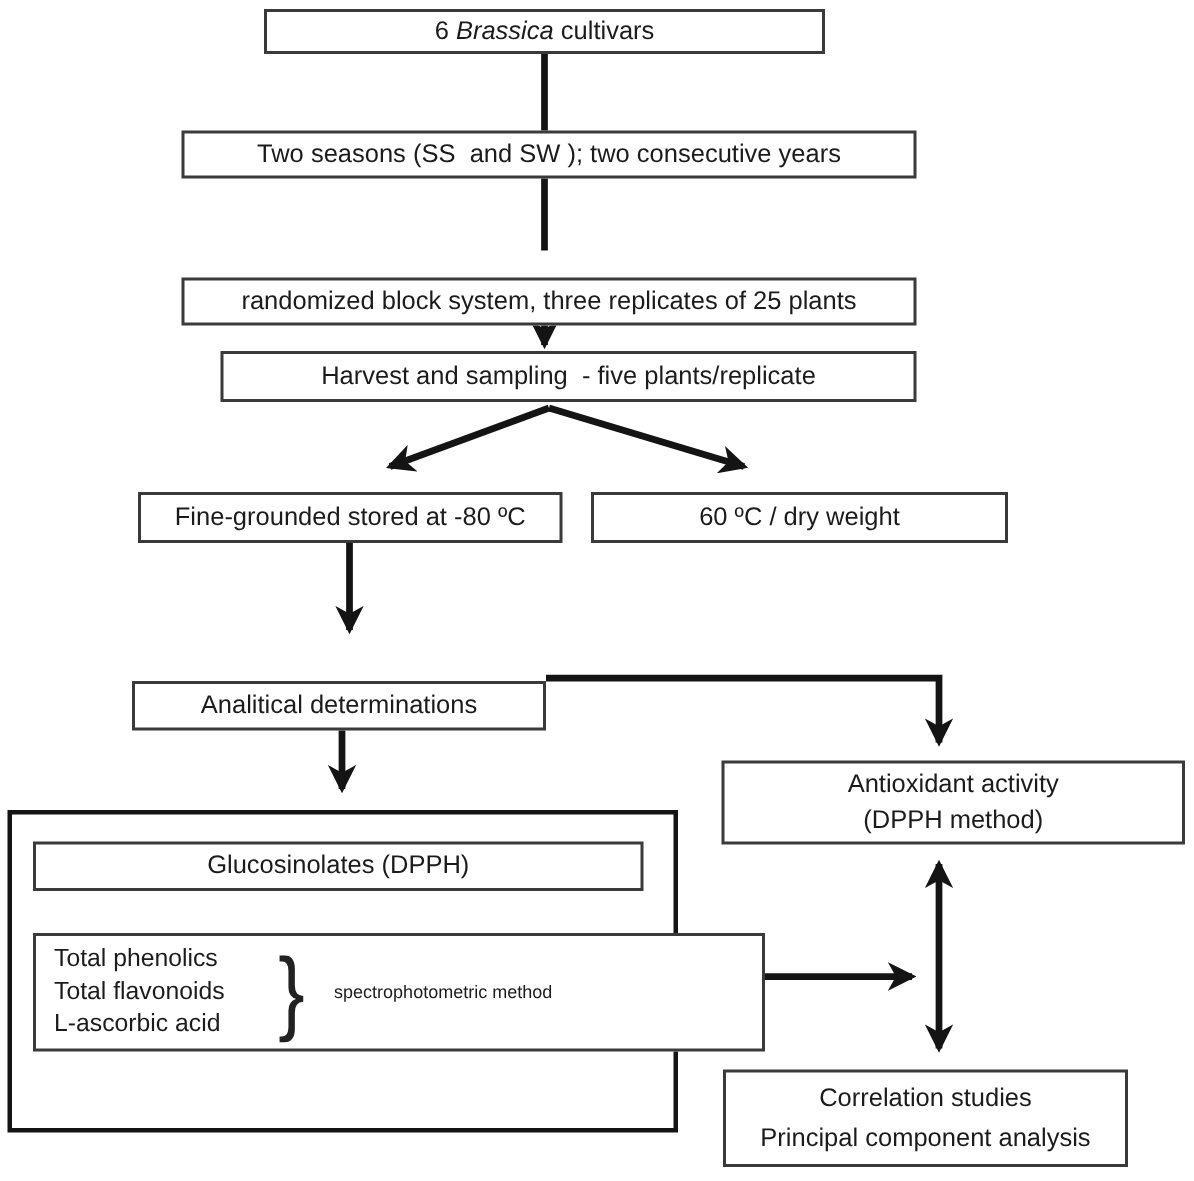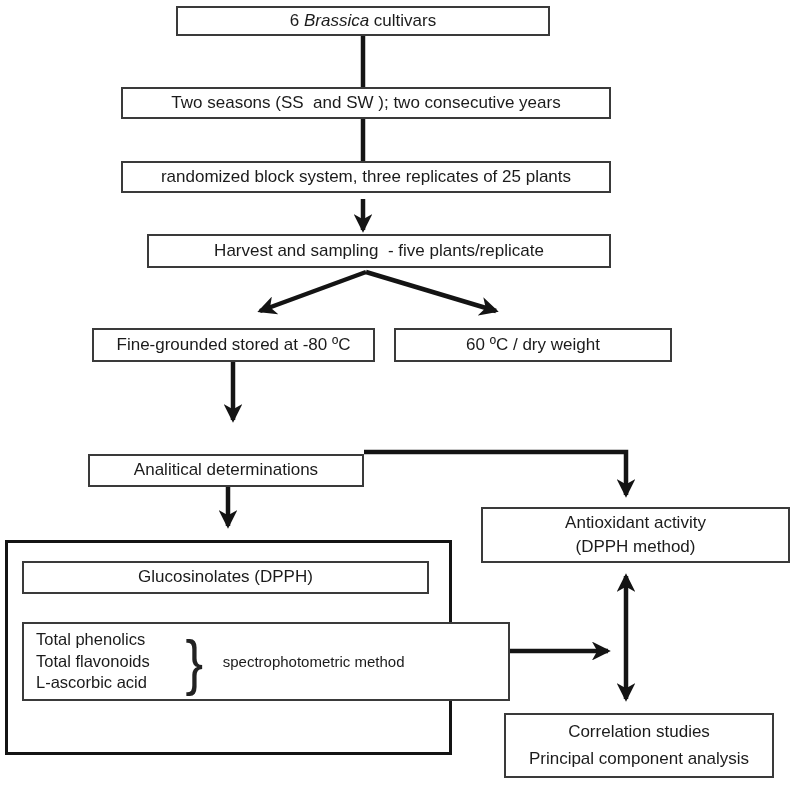--- a/index.html
+++ b/index.html
@@ -66,21 +66,21 @@
     width: 146px;
   }
   .brace {
     font-size: 62px;
     line-height: 0.9;
     font-weight: 400;
     transform: scaleX(0.85);
     margin: 0 2px;
     color: #222;
   }
-  .method { margin-left: 16px; font-size: 15px; }
+  .method { margin-left: 16px; font-size: 12px; }
   .it { font-style: italic; }
   .sp { white-space: pre; }
 </style>
 </head>
 <body>
 
 <div class="page">
 
   <svg class="connectors" viewBox="0 0 796 787" xmlns="http://www.w3.org/2000/svg">
     <defs>
@@ -103,21 +103,21 @@
   </svg>
 
   <div class="node" style="left:176px; top:6px; width:374px; height:30px;">
     <span class="lbl"><span class="sp">6 </span><span class="it">Brassica</span><span class="sp"> cultivars</span></span>
   </div>
 
   <div class="node" style="left:121px; top:87px; width:490px; height:32px;">
     <span class="lbl">Two seasons (SS  and SW ); two consecutive years</span>
   </div>
 
-  <div class="node" style="left:121px; top:161px; width:490px; height:32px;">
+  <div class="node" style="left:121px; top:185px; width:490px; height:32px;">
     <span class="lbl">randomized block system, three replicates of 25 plants</span>
   </div>
 
   <div class="node" style="left:147px; top:234px; width:464px; height:34px;">
     <span class="lbl">Harvest and sampling  - five plants/replicate</span>
   </div>
 
   <div class="node" style="left:92px; top:328px; width:283px; height:34px;">
     <span class="lbl">Fine-grounded stored at -80 ºC</span>
   </div>
@@ -144,18 +144,18 @@
   <div class="node spectro" style="left:22px; top:622px; width:488px; height:79px;">
     <div class="spectro-list">
       <div class="lbl">Total phenolics</div>
       <div class="lbl">Total flavonoids</div>
       <div class="lbl">L-ascorbic acid</div>
     </div>
     <span class="brace">}</span>
     <span class="method lbl">spectrophotometric method</span>
   </div>
 
-  <div class="node corr" style="left:504px; top:713px; width:270px; height:65px;">
+  <div class="node corr" style="left:482px; top:713px; width:270px; height:65px;">
     <span class="lbl">Correlation studies</span>
     <span class="lbl">Principal component analysis</span>
   </div>
 
 </div>
 
 </body></html>

